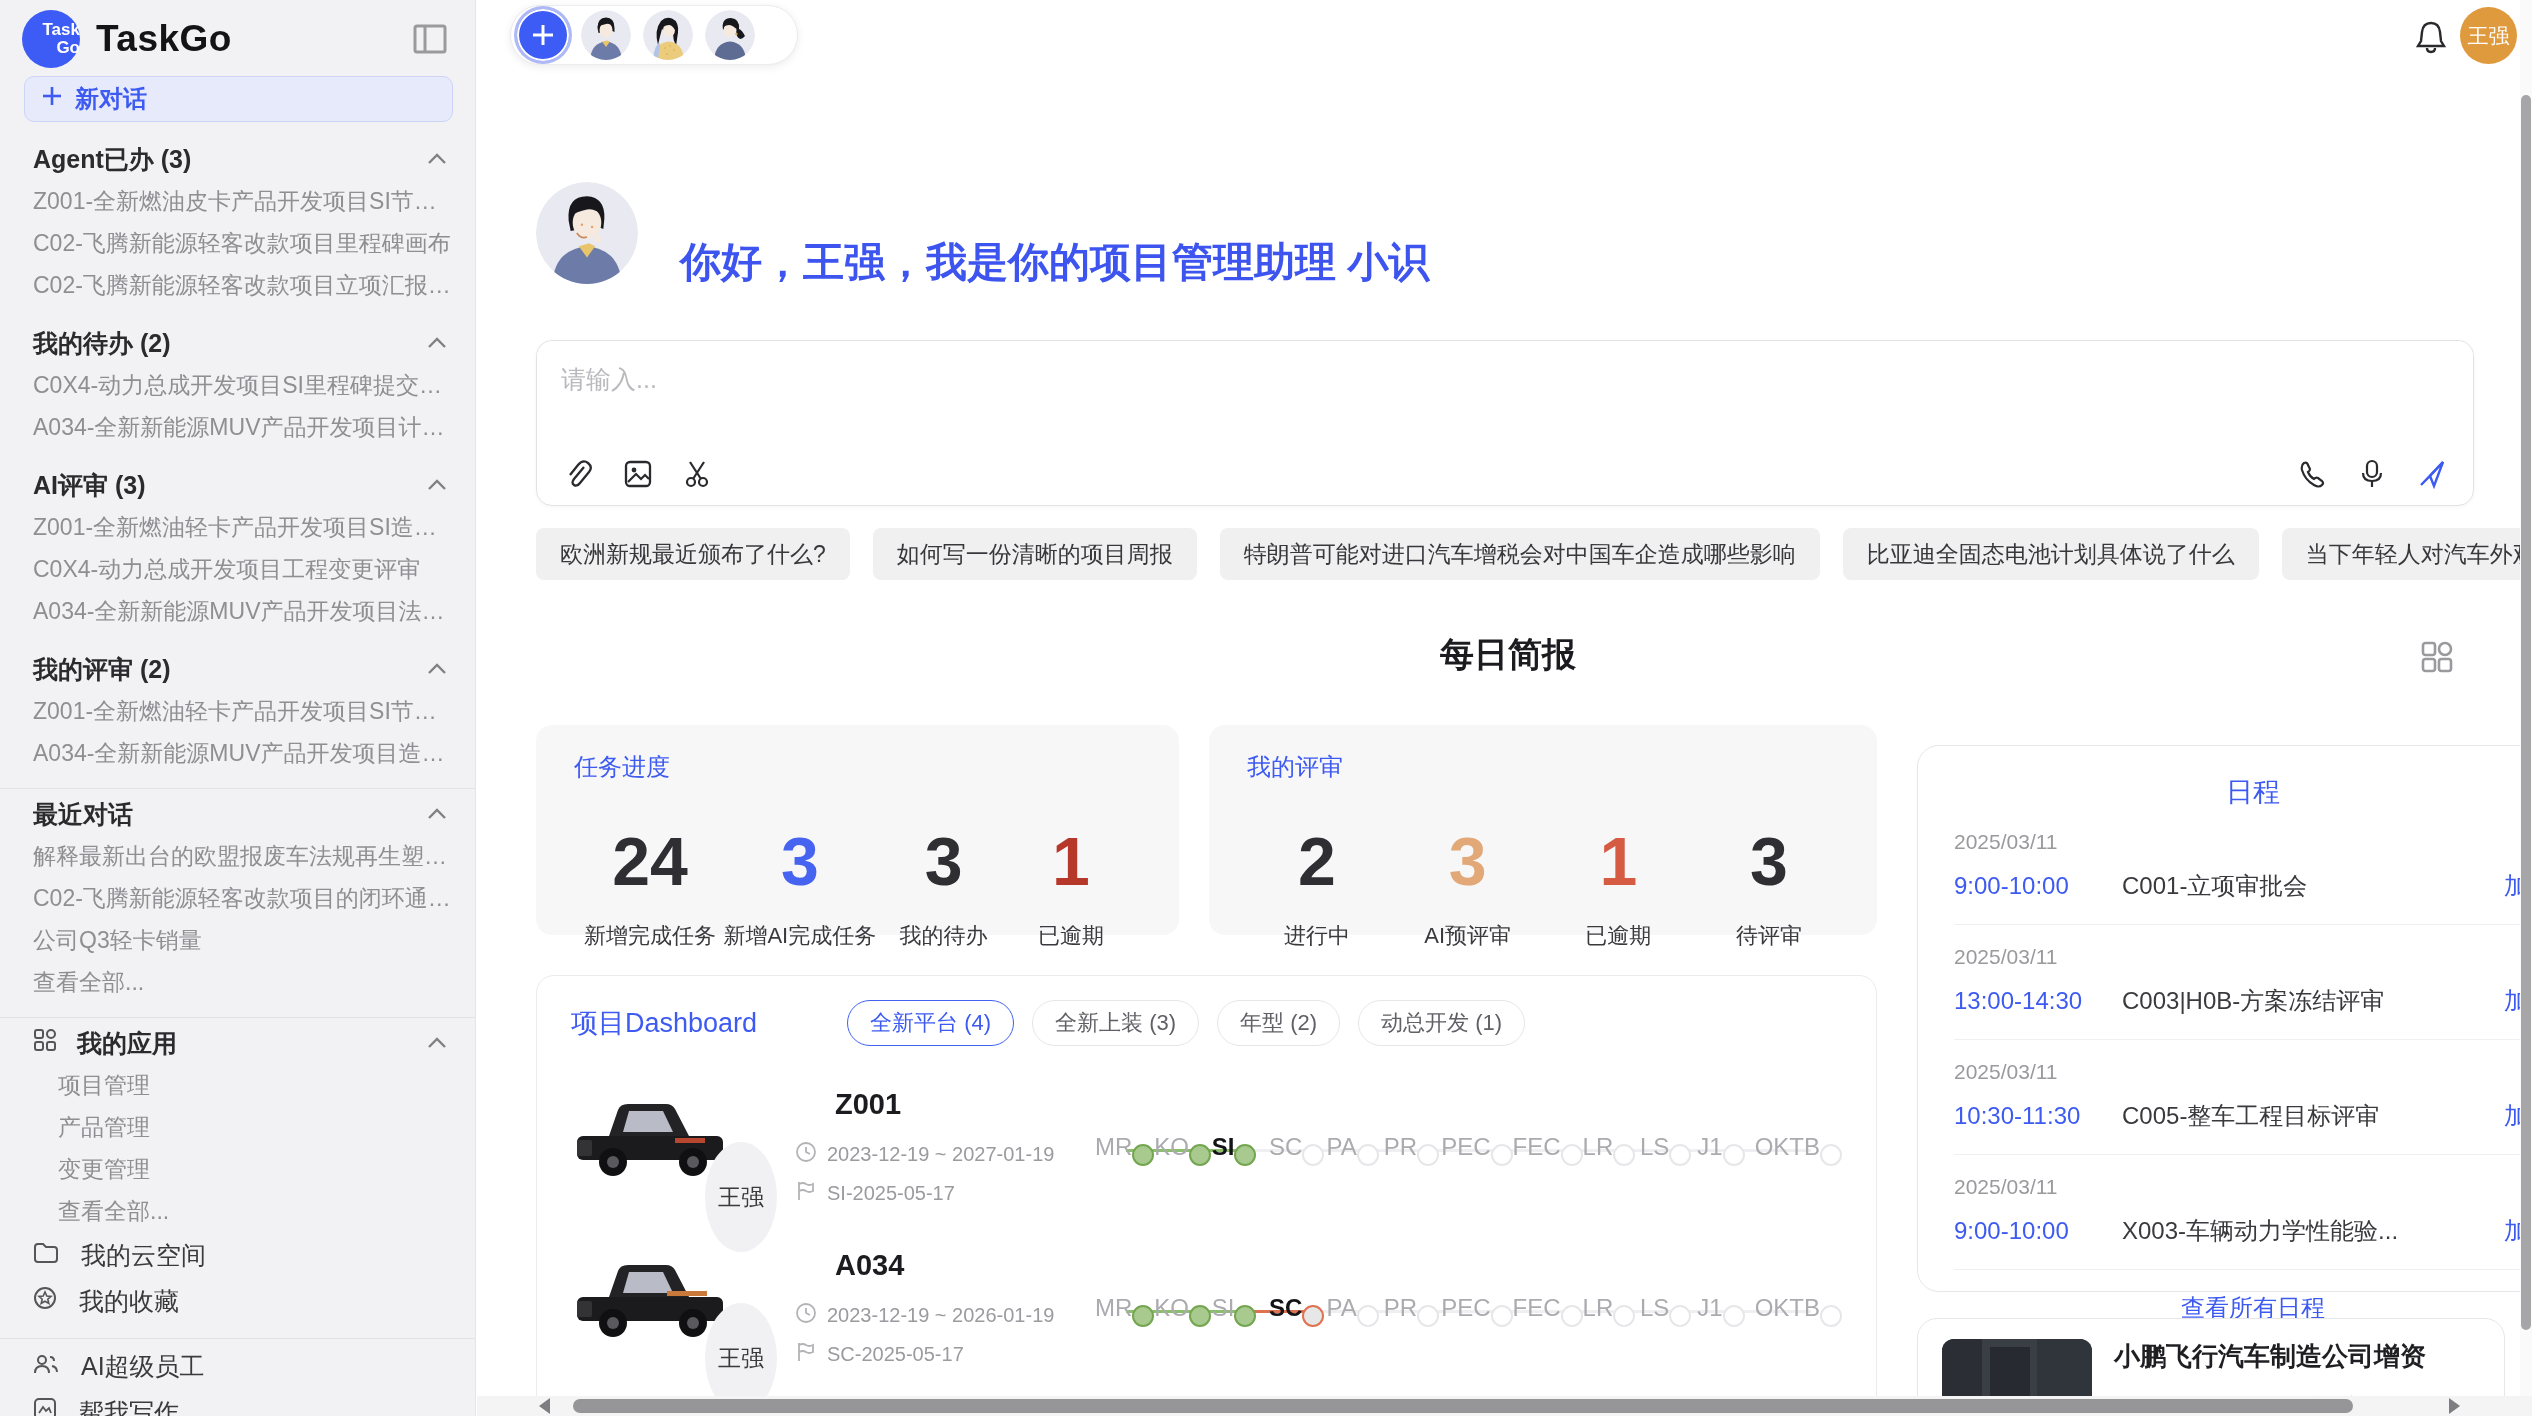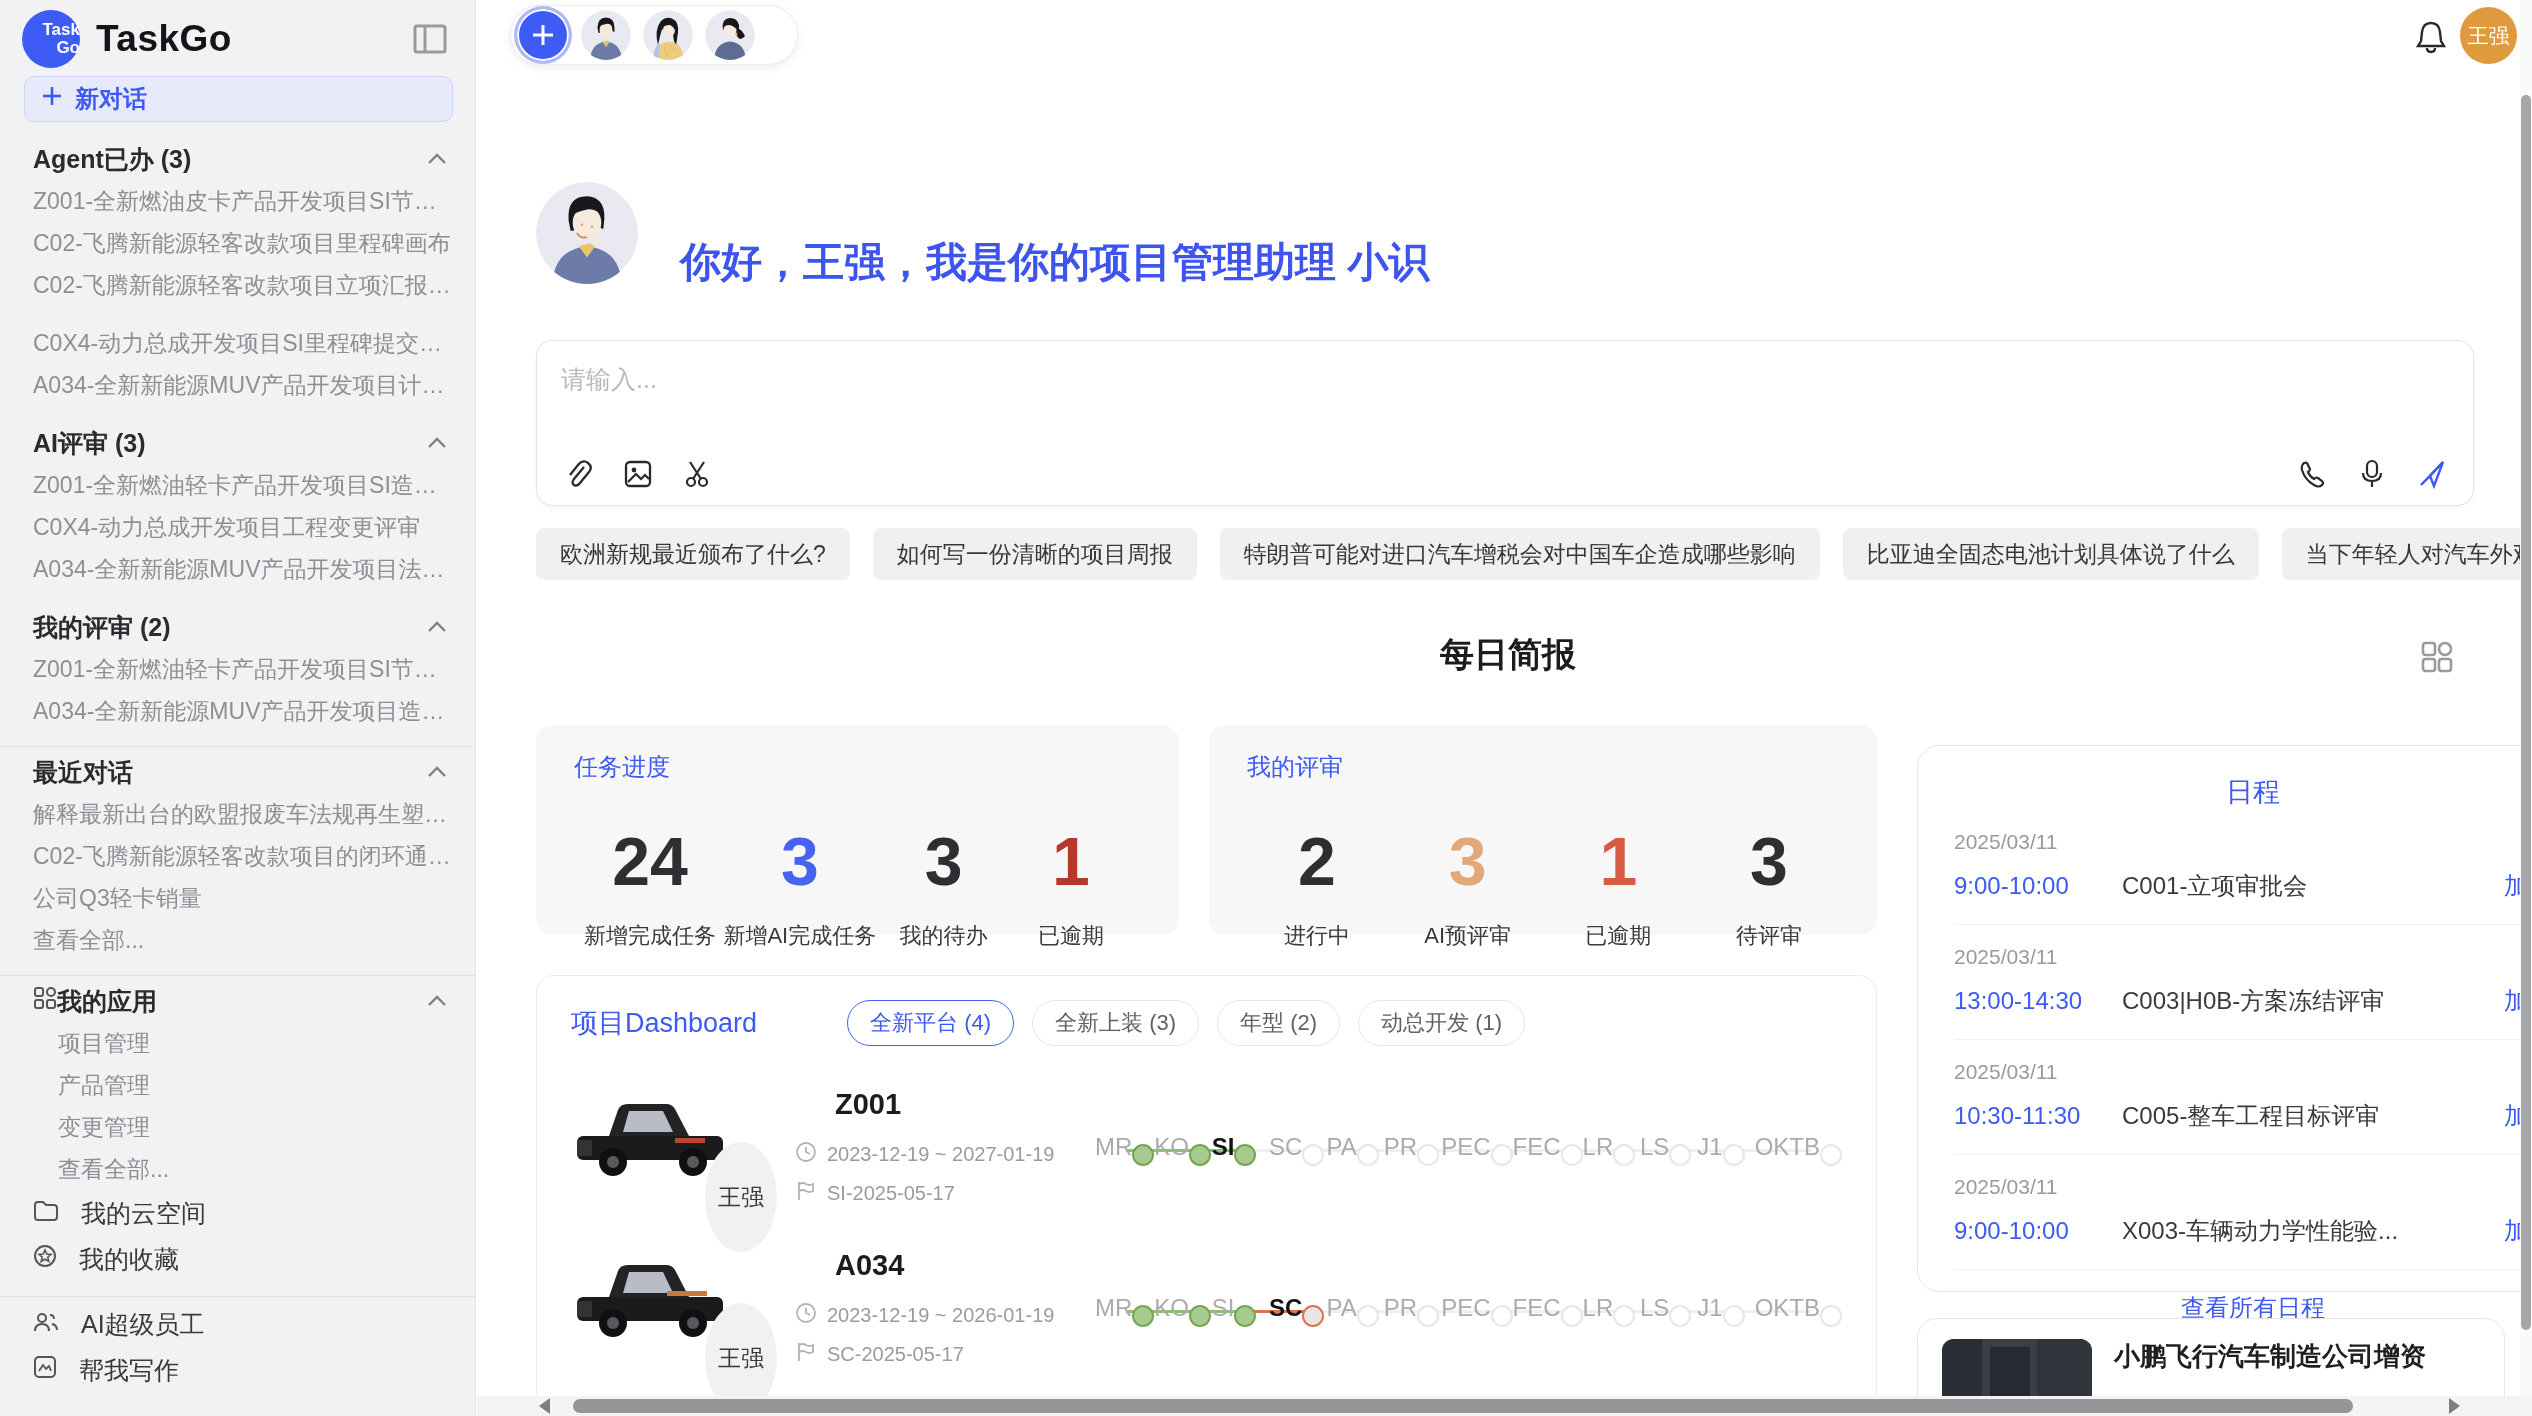--- a/index.html
+++ b/index.html
@@ -194,20 +194,28 @@
               <polyline points="2,10 10,2 18,10" fill="none" stroke="#808085" stroke-width="2.4"></polyline>
             </svg>
           </span>
       </div>
       <div class="sb-item">Z001-全新燃油皮卡产品开发项目SI节点Lesson Learn报告</div>
       <div class="sb-item">C02-飞腾新能源轻客改款项目里程碑画布</div>
       <div class="sb-item">C02-飞腾新能源轻客改款项目立项汇报方案</div>
     </div>
 
     <div class="sb-section">
+      <div class="sb-head">
+        <span>我的待办 (2)</span>
+        <span class="chev">
+            <svg width="20" height="12" viewBox="0 0 20 12">
+              <polyline points="2,10 10,2 18,10" fill="none" stroke="#808085" stroke-width="2.4"></polyline>
+            </svg>
+          </span>
+      </div>
       <div class="sb-item">C0X4-动力总成开发项目SI里程碑提交物检查</div>
       <div class="sb-item">A034-全新新能源MUV产品开发项目计划变更表编写</div>
     </div>
 
     <div class="sb-section">
       <div class="sb-head">
         <span>AI评审 (3)</span>
         <span class="chev">
             <svg width="20" height="12" viewBox="0 0 20 12">
               <polyline points="2,10 10,2 18,10" fill="none" stroke="#808085" stroke-width="2.4"></polyline>
@@ -246,21 +254,21 @@
       <div class="sb-item">解释最新出台的欧盟报废车法规再生塑料比例被调至15%...</div>
       <div class="sb-item">C02-飞腾新能源轻客改款项目的闭环通告反馈情况</div>
       <div class="sb-item">公司Q3轻卡销量</div>
       <div class="sb-item">查看全部...</div>
     </div>
 
     <div class="sb-divider"></div>
 
     <div class="sb-section" style="margin-top:4px;">
       <div class="sb-head">
-        <span style="display:flex;align-items:center;">
+        <span style="display:flex;align-items:center;gap:20px;">
           <span><svg width="24" height="24" viewBox="0 0 24 24">
                 <rect x="2" y="2" width="8" height="8" rx="2" fill="none" stroke="#55555A" stroke-width="2"></rect>
                 <circle cx="18" cy="6" r="4" fill="none" stroke="#55555A" stroke-width="2"></circle>
                 <rect x="2" y="14" width="8" height="8" rx="2" fill="none" stroke="#55555A" stroke-width="2"></rect>
                 <rect x="14" y="14" width="8" height="8" rx="2" fill="none" stroke="#55555A" stroke-width="2"></rect>
               </svg></span>
           <span>我的应用</span>
         </span>
         <span class="chev">
             <svg width="20" height="12" viewBox="0 0 20 12">

